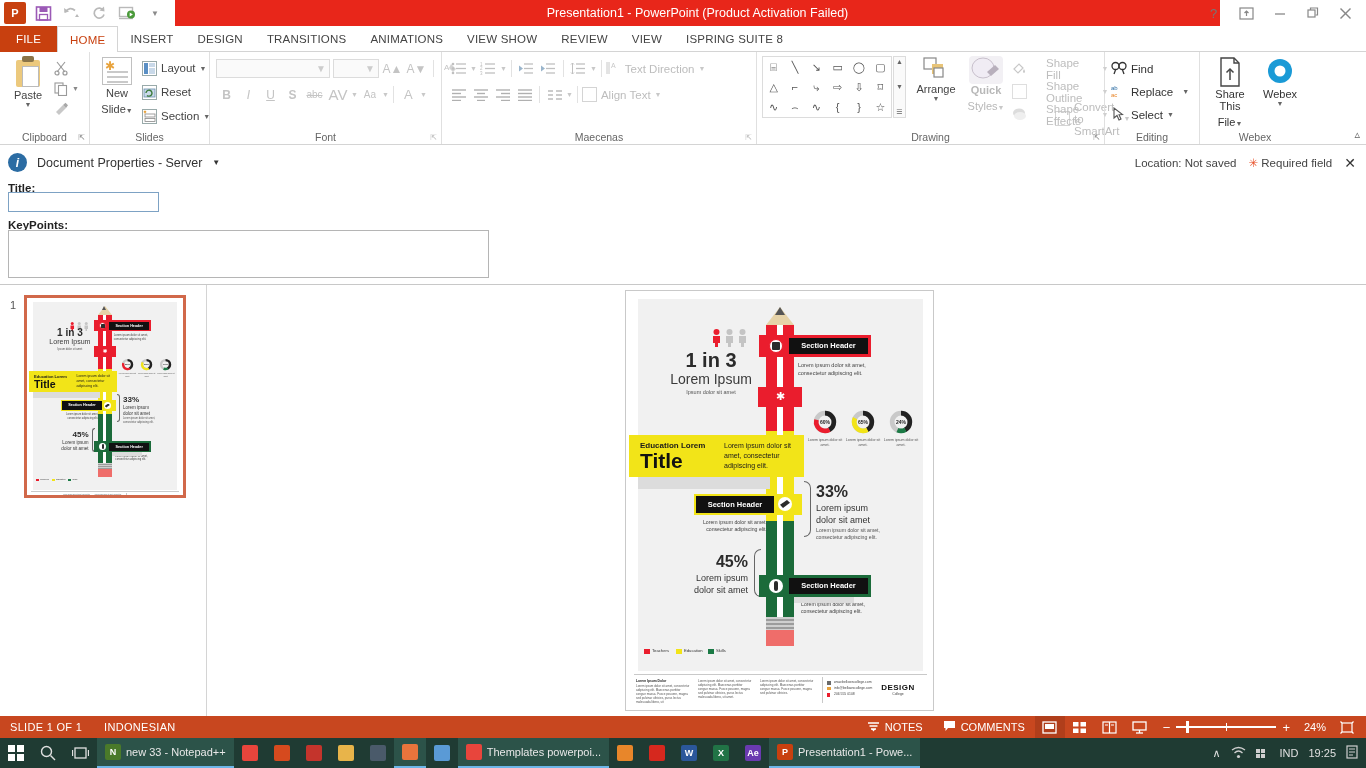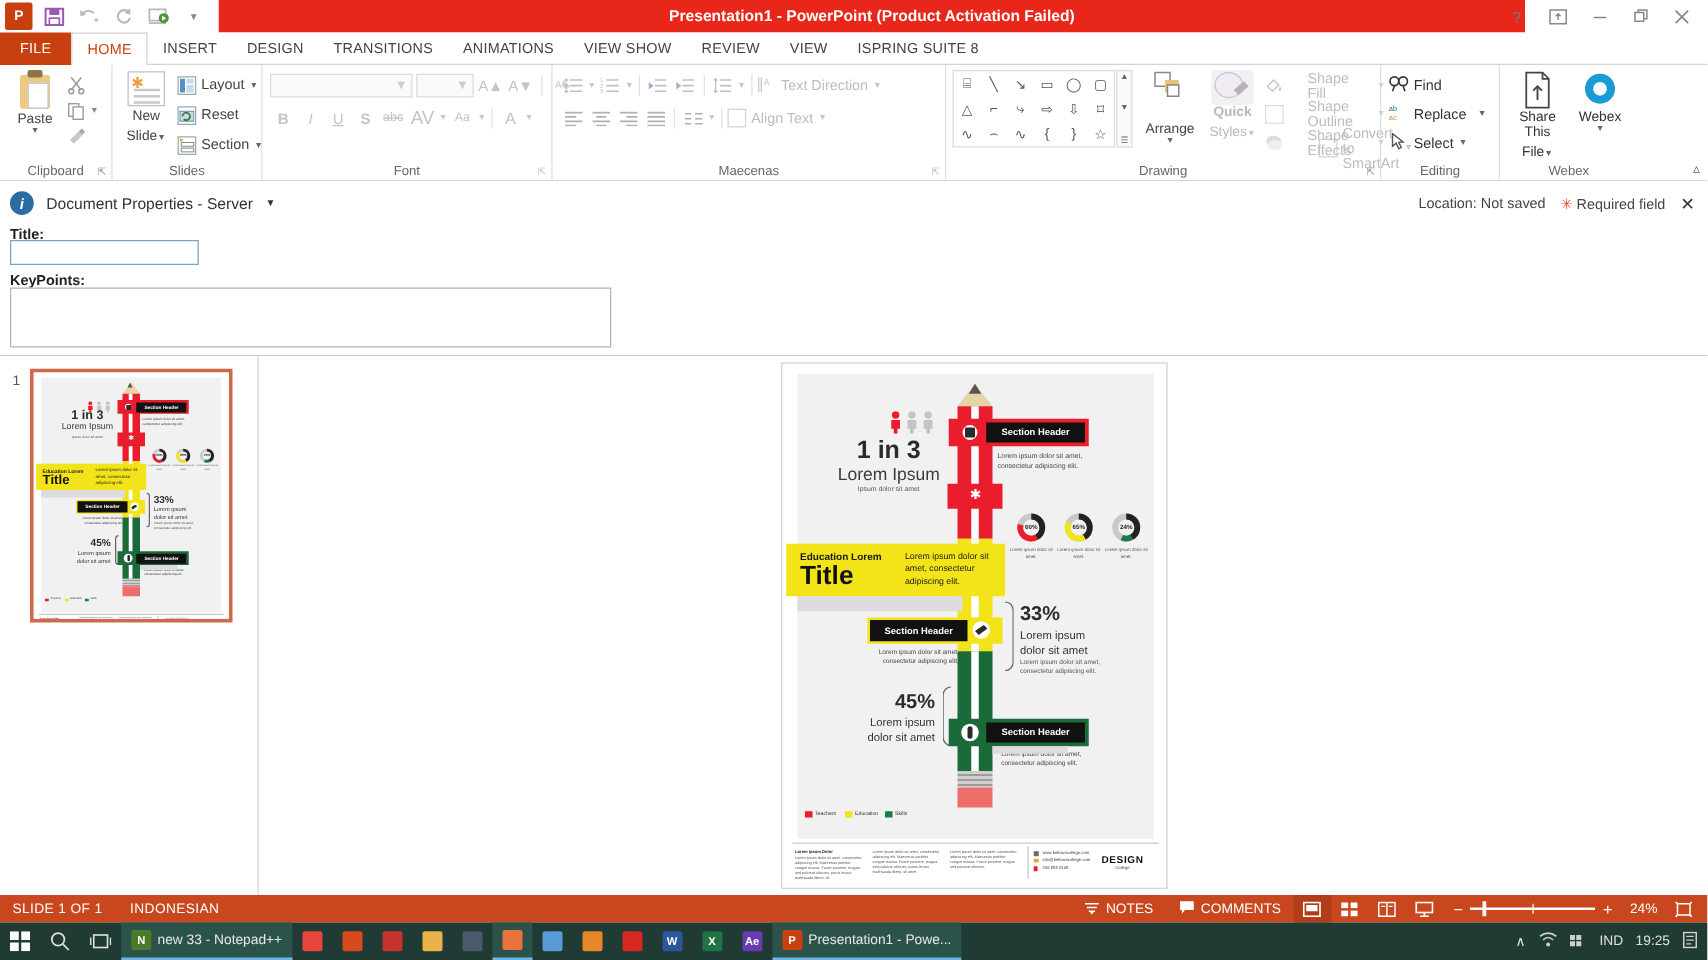--- a/index.html
+++ b/index.html
@@ -7,21 +7,21 @@
     width: 1366px; height: 768px; overflow: hidden;
     font-family: "Liberation Sans", sans-serif;
     background: #fff;
   }
   #app { position: relative; width: 1366px; height: 768px; }
 
   
   .titlebar { position:absolute; top:0; left:0; width:1366px; height:26px; background:#fff; }
   .tb-red { position:absolute; left:175px; top:0; width:1045px; height:26px; background:#e8261a; }
   .tb-title { position:absolute; left:175px; top:0; width:1045px; height:26px; line-height:26px;
-    text-align:center; color:#fff; font-size:12.5px;font-weight:bold; }
+    text-align:center; color:#fff; font-size:12.5px; }
   .qat { position:absolute; left:0; top:0; height:26px; display:flex; align-items:center; gap:2px; padding-left:2px;}
   .qat-icon { width:26px; height:24px; display:flex; align-items:center; justify-content:center; cursor:pointer; }
   .pp-logo { width:22px; height:22px; background:#c8400f; border-radius:2px; color:#fff; font-size:11px;
     font-weight:bold; display:flex; align-items:center; justify-content:center; }
   .win-ctrl { position:absolute; top:0; height:26px; display:flex; align-items:center; gap:0px; right:4px; }
   .win-btn { width:33px; height:26px; display:flex; align-items:center; justify-content:center;
     color:#777; font-size:13px; cursor:pointer; }
 
   
   .tabstrip { position:absolute; top:26px; left:0; width:1366px; height:26px; background:#fff;
@@ -545,21 +545,21 @@
         <span>☰</span>
       </div>
       <div class="arrange">
         <div class="arr-ic">
           <svg width="32" height="26" viewBox="0 0 32 26">
               <rect x="4" y="2" width="12" height="11" fill="#fff" stroke="#888" stroke-width="1.2"></rect>
               <rect x="12" y="8" width="11" height="10" fill="#e8c478"></rect>
               <rect x="14" y="12" width="9" height="9" fill="#fff" stroke="#888" stroke-width="1.2"></rect>
             </svg>
         </div>
-        <div class="lbl" style="margin-top:15px;">Arrange</div>
+        <div class="lbl" style="margin-top:1px;">Arrange</div>
         <div class="arrow-d">▼</div>
       </div>
       <div class="qstyles">
         <div class="qs-ic">
           <svg width="34" height="28" viewBox="0 0 34 28">
               <ellipse cx="14" cy="12" rx="11" ry="10" fill="#f0ecf4" stroke="#c8c0cc" stroke-width="1"></ellipse>
               <path d="M18 16 L26 9 L30 13 L22 20 Z" fill="#b8b0bc"></path>
             </svg>
         </div>
         <div class="lbl dimmed" style="line-height:12px;font-weight:bold;">Quick</div>
@@ -1002,20 +1002,24 @@
           </div>
           <div class="tb-btn">
             <span class="tico" style="background: rgb(74, 90, 106);"></span>
           </div>
           <div class="tb-btn active">
             <span class="tico" style="background: rgb(232, 116, 60);"></span>
           </div>
           <div class="tb-btn">
             <span class="tico" style="background: rgb(90, 154, 214);"></span>
           </div>
+          <div class="tb-btn active">
+            <span class="tico" style="background: rgb(232, 69, 60);"></span>
+            <span class="tb-label">Themplates powerpoi...</span>
+          </div>
           <div class="tb-btn">
             <span class="tico" style="background: rgb(232, 134, 42);"></span>
           </div>
           <div class="tb-btn">
             <span class="tico" style="background: rgb(214, 40, 30);"></span>
           </div>
           <div class="tb-btn">
             <span class="tico" style="background: rgb(43, 87, 154);">W</span>
           </div>
           <div class="tb-btn">

